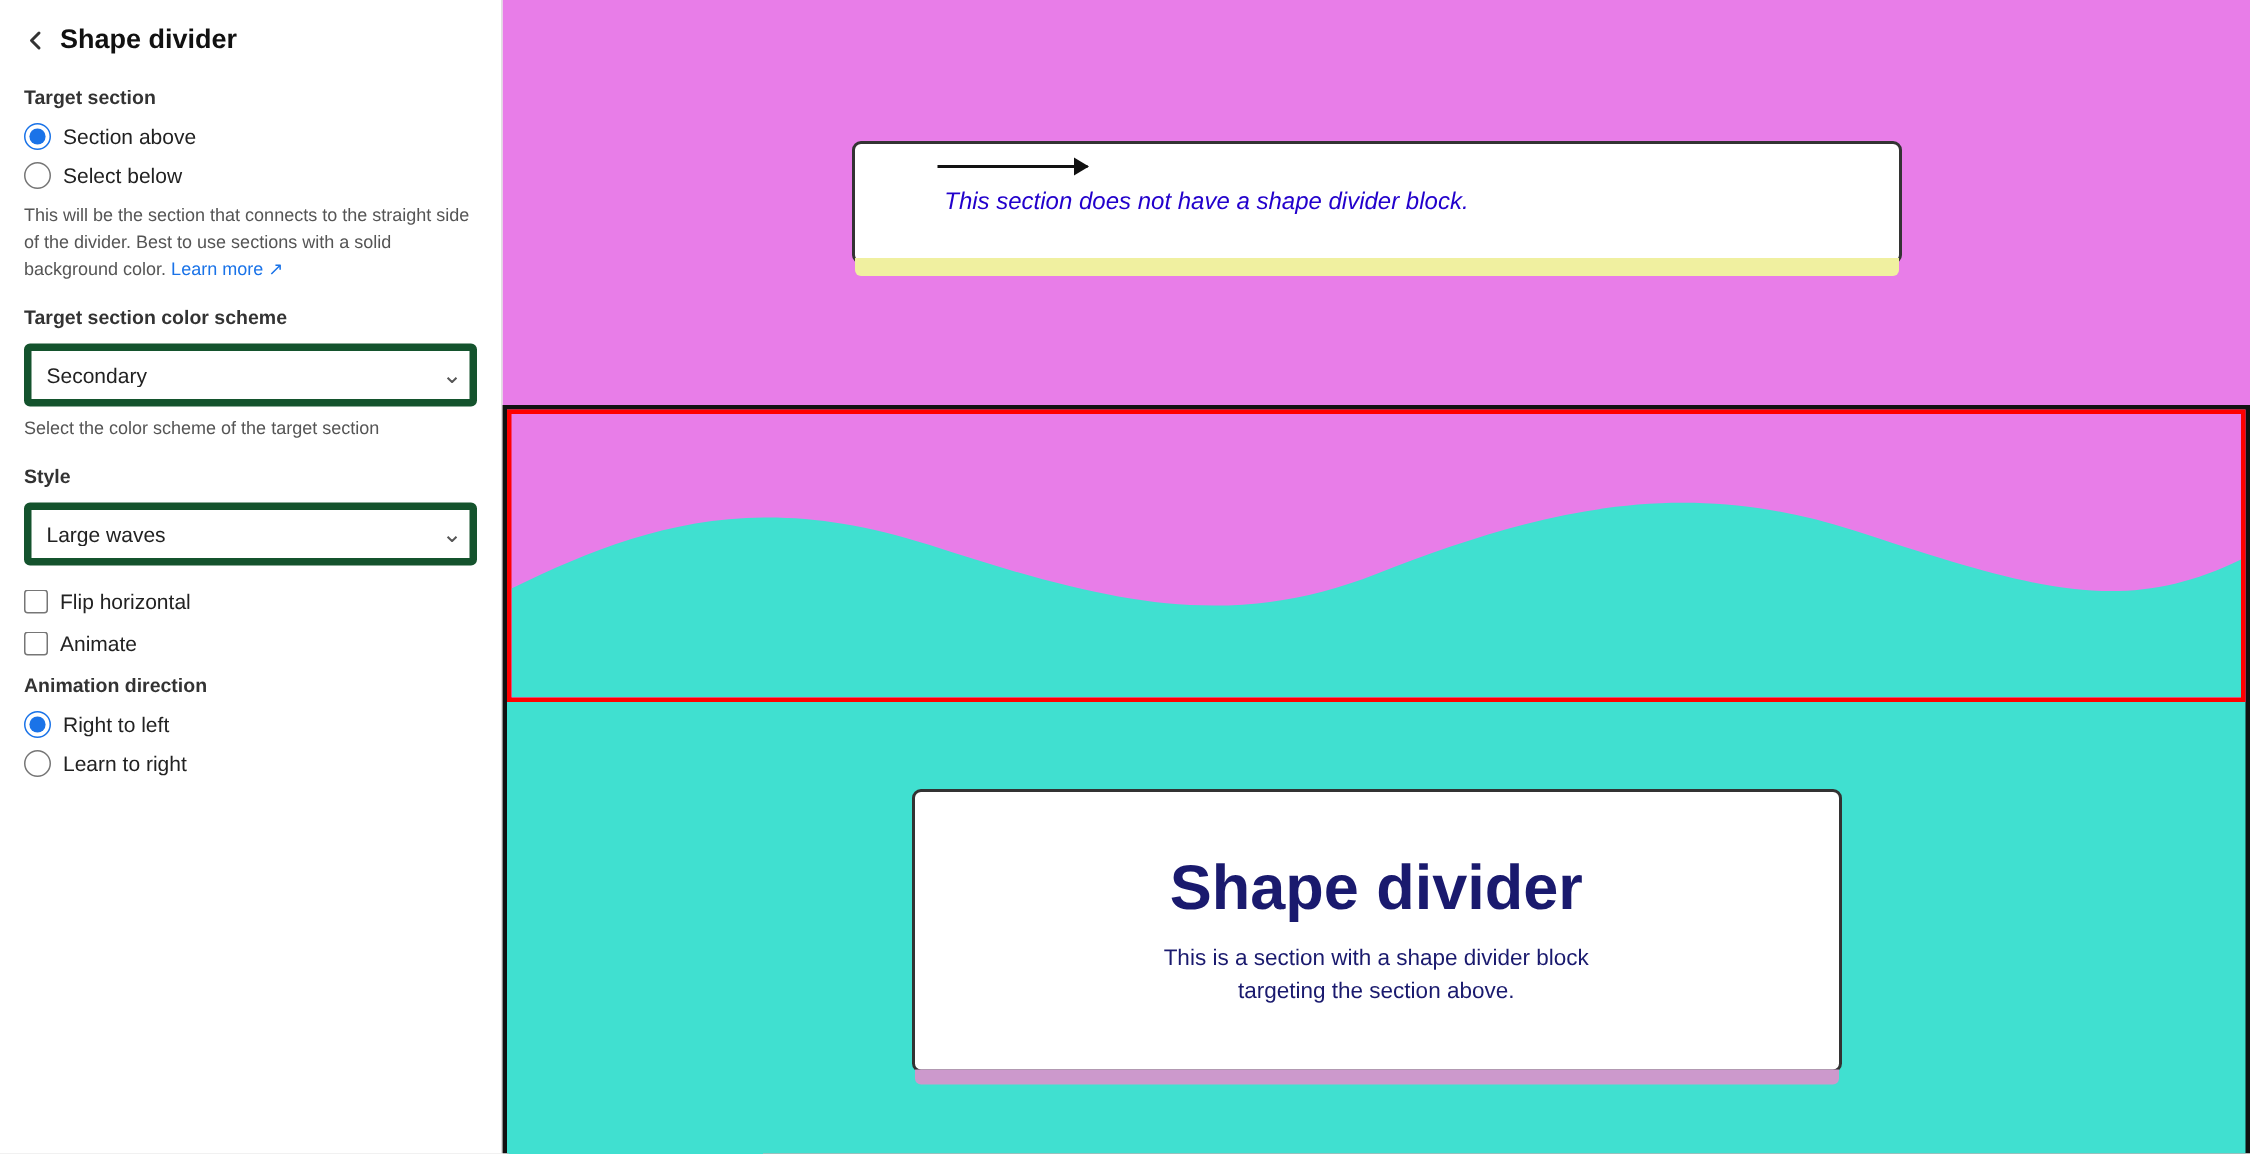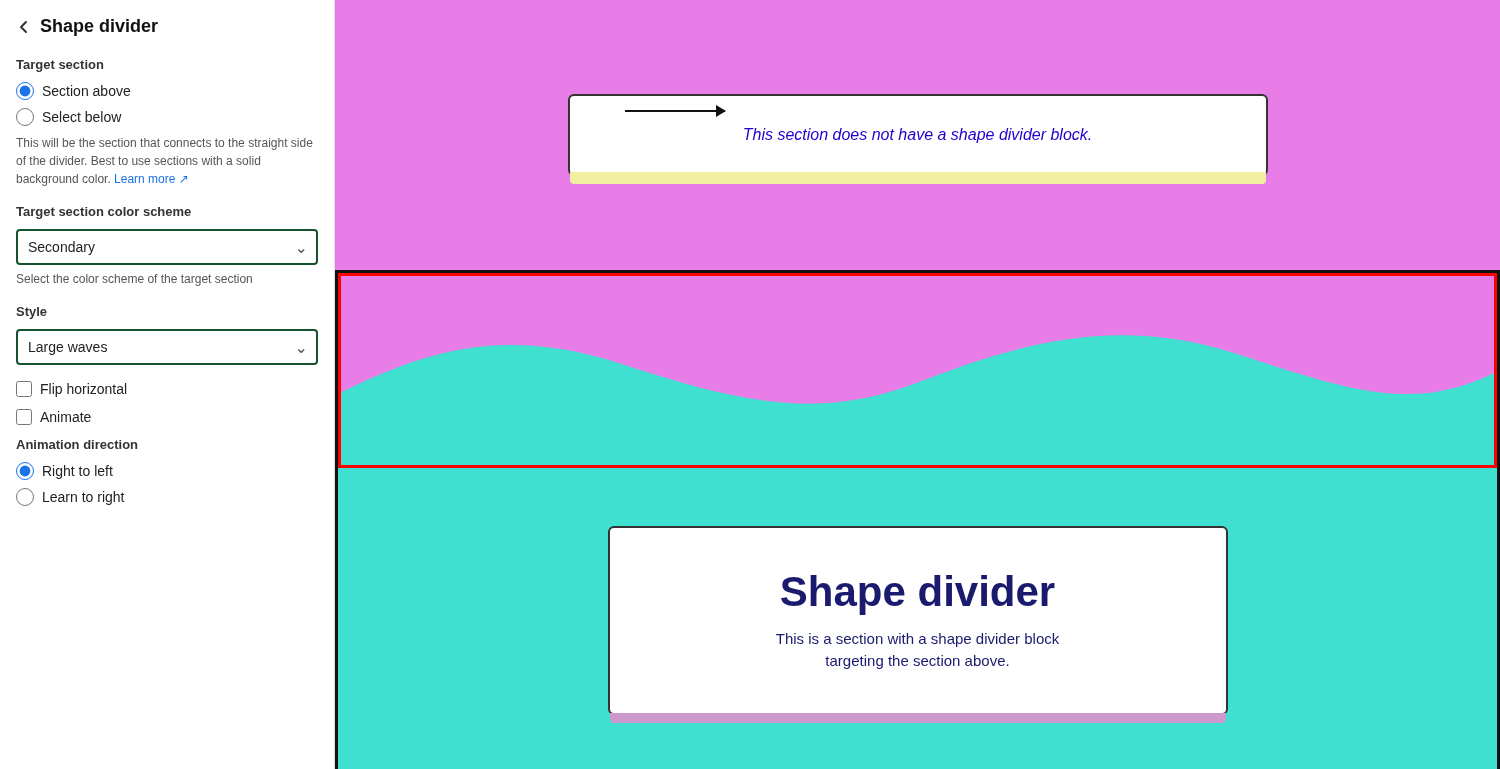--- a/index.html
+++ b/index.html
@@ -95,21 +95,21 @@
     }
 
     .select-wrapper {
       position: relative;
       margin-bottom: 6px;
     }
 
     .select-wrapper select {
       width: 100%;
       padding: 8px 30px 8px 10px;
-      border: 2px solid #14532d;
+      border: 5px solid #14532d;
       border-radius: 4px;
       font-size: 14px;
       color: #222;
       background: #fff;
       appearance: none;
       cursor: pointer;
     }
 
     .select-wrapper::after {
       content: '⌄';
@@ -165,21 +165,20 @@
       display: flex;
       align-items: center;
       justify-content: center;
     }
 
     .section-box-above {
       background: white;
       border: 2px solid #333;
       border-radius: 6px;
       padding: 30px 60px;
-      text-align: center;
       position: relative;
       width: 700px;
     }
 
     .section-box-above-bottom {
       position: absolute;
       bottom: -10px;
       left: 0;
       right: 0;
       height: 12px;

